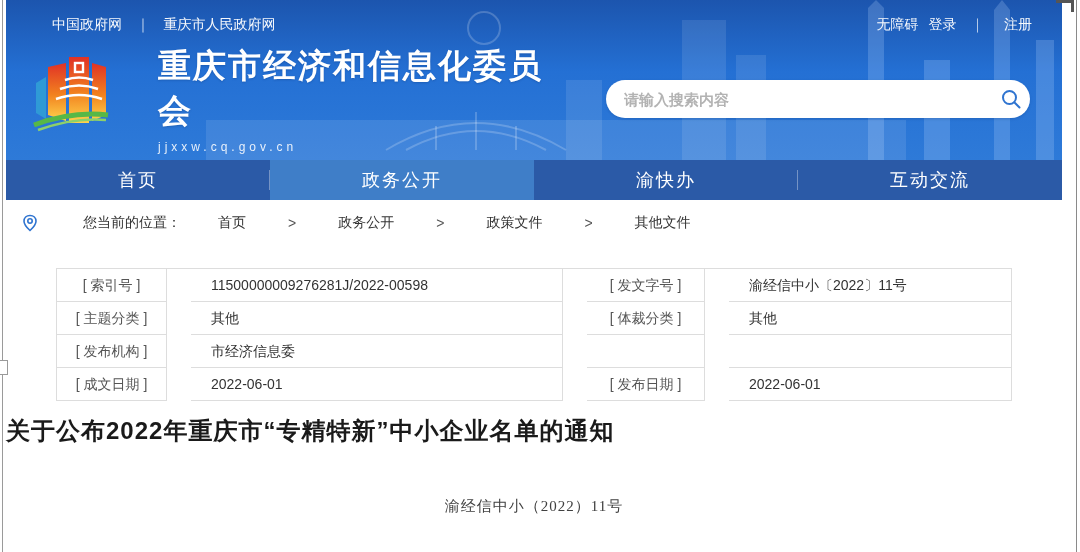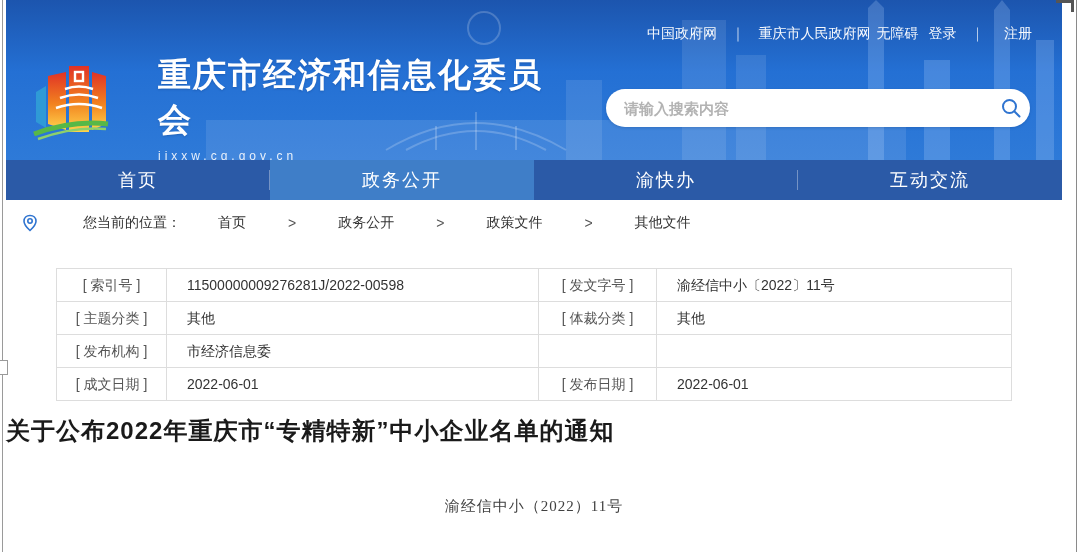--- a/index.html
+++ b/index.html
@@ -10,22 +10,22 @@
   }
   .page { position:absolute; left:6px; top:0; width:1056px; background:#fff; }
 
   
   .banner {
     position:relative; height:160px; overflow:hidden;
     background:linear-gradient(180deg, var(--banner_top,#1c55ae) 0%, var(--banner_main,#2470d4) 45%, #2e7ad8 100%);
   }
   .banner-deco { position:absolute; inset:0; pointer-events:none; }
   .topbar {
-    position:relative; display:flex; justify-content:flex-end;
-    padding:16px 30px 0 20px; color:rgba(255,255,255,.96); font-size:14px;margin-top:9px;
+    position:relative; display:flex; justify-content:space-between;
+    padding:16px 30px 0 46px; color:rgba(255,255,255,.96); font-size:14px;
   }
   .topbar a { color:rgba(255,255,255,.96); text-decoration:none; cursor:pointer; }
   .topbar .sep { margin:0 10px; opacity:.8; }
   .topbar-right a { margin-left:6px; }
 
   .brand-row { position:relative; display:flex; align-items:center; padding:10px 26px 0 26px;gap:36px; }
   .logo { width:78px; height:86px; flex:0 0 auto; margin-top:-6px; }
   .brand-text { margin-left:12px; color:#fff; }
   .site-name { font-size:33px; font-weight:bold; letter-spacing:2px; text-shadow:0 1px 2px rgba(0,40,100,.25); }
   .site-url { font-size:12px; letter-spacing:4px; margin-top:6px; color:rgba(255,255,255,.88); }
@@ -65,21 +65,21 @@
   .pin { width:16px; height:18px; margin-right:8px; display:inline-flex; }
   .crumb { color:#333; text-decoration:none; cursor:pointer; }
   .bsep { margin:0 5px; color:#555; }
 
   
   .meta-table {
     margin:22px 0 0 50px; width:956px;
     border-top:1px solid #ddd; border-left:1px solid #ddd;
     font-size:14px; background:#fff;
   }
-  .meta-row { display:grid; grid-template-columns:110px 372px 118px 1fr; }
+  .meta-row { display:grid; grid-template-columns:110px 372px 118px 1fr;gap:24px; }
   .meta-cell {
     height:33px; line-height:32px; border-right:1px solid #ddd; border-bottom:1px solid #ddd;
     overflow:hidden; white-space:nowrap;
   }
   .meta-label { text-align:center; color:#555; }
   .meta-value { padding-left:20px; color:#333; }
 
   
   .doc-title {
     margin-top:14px; font-size:24px; font-weight:bold;

